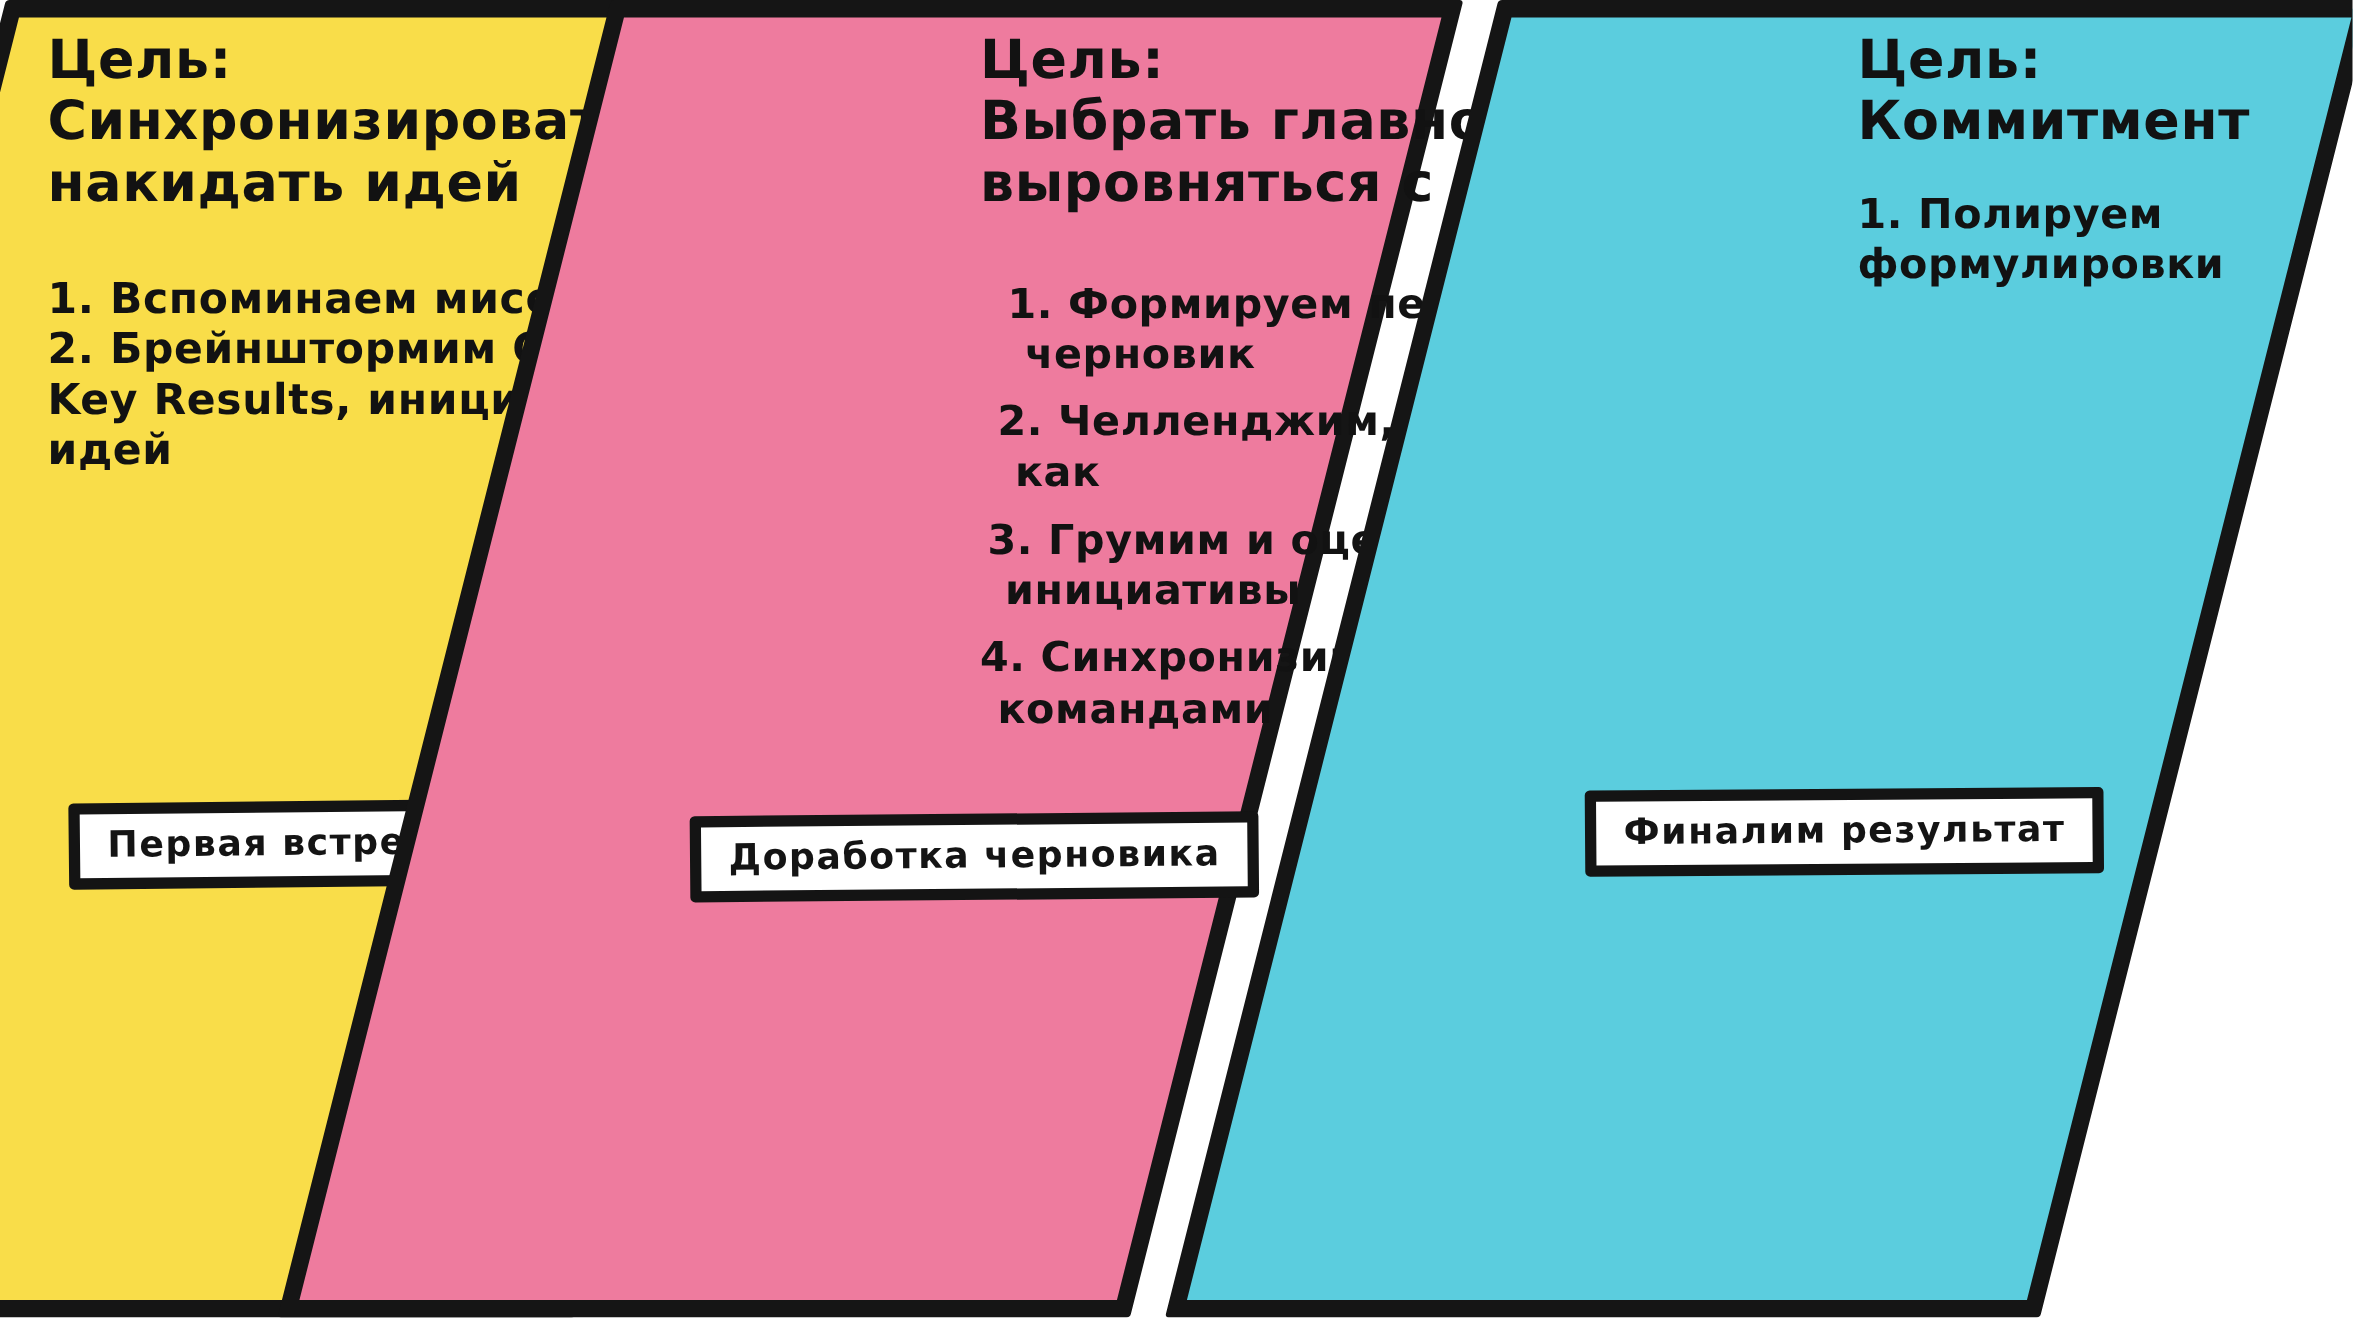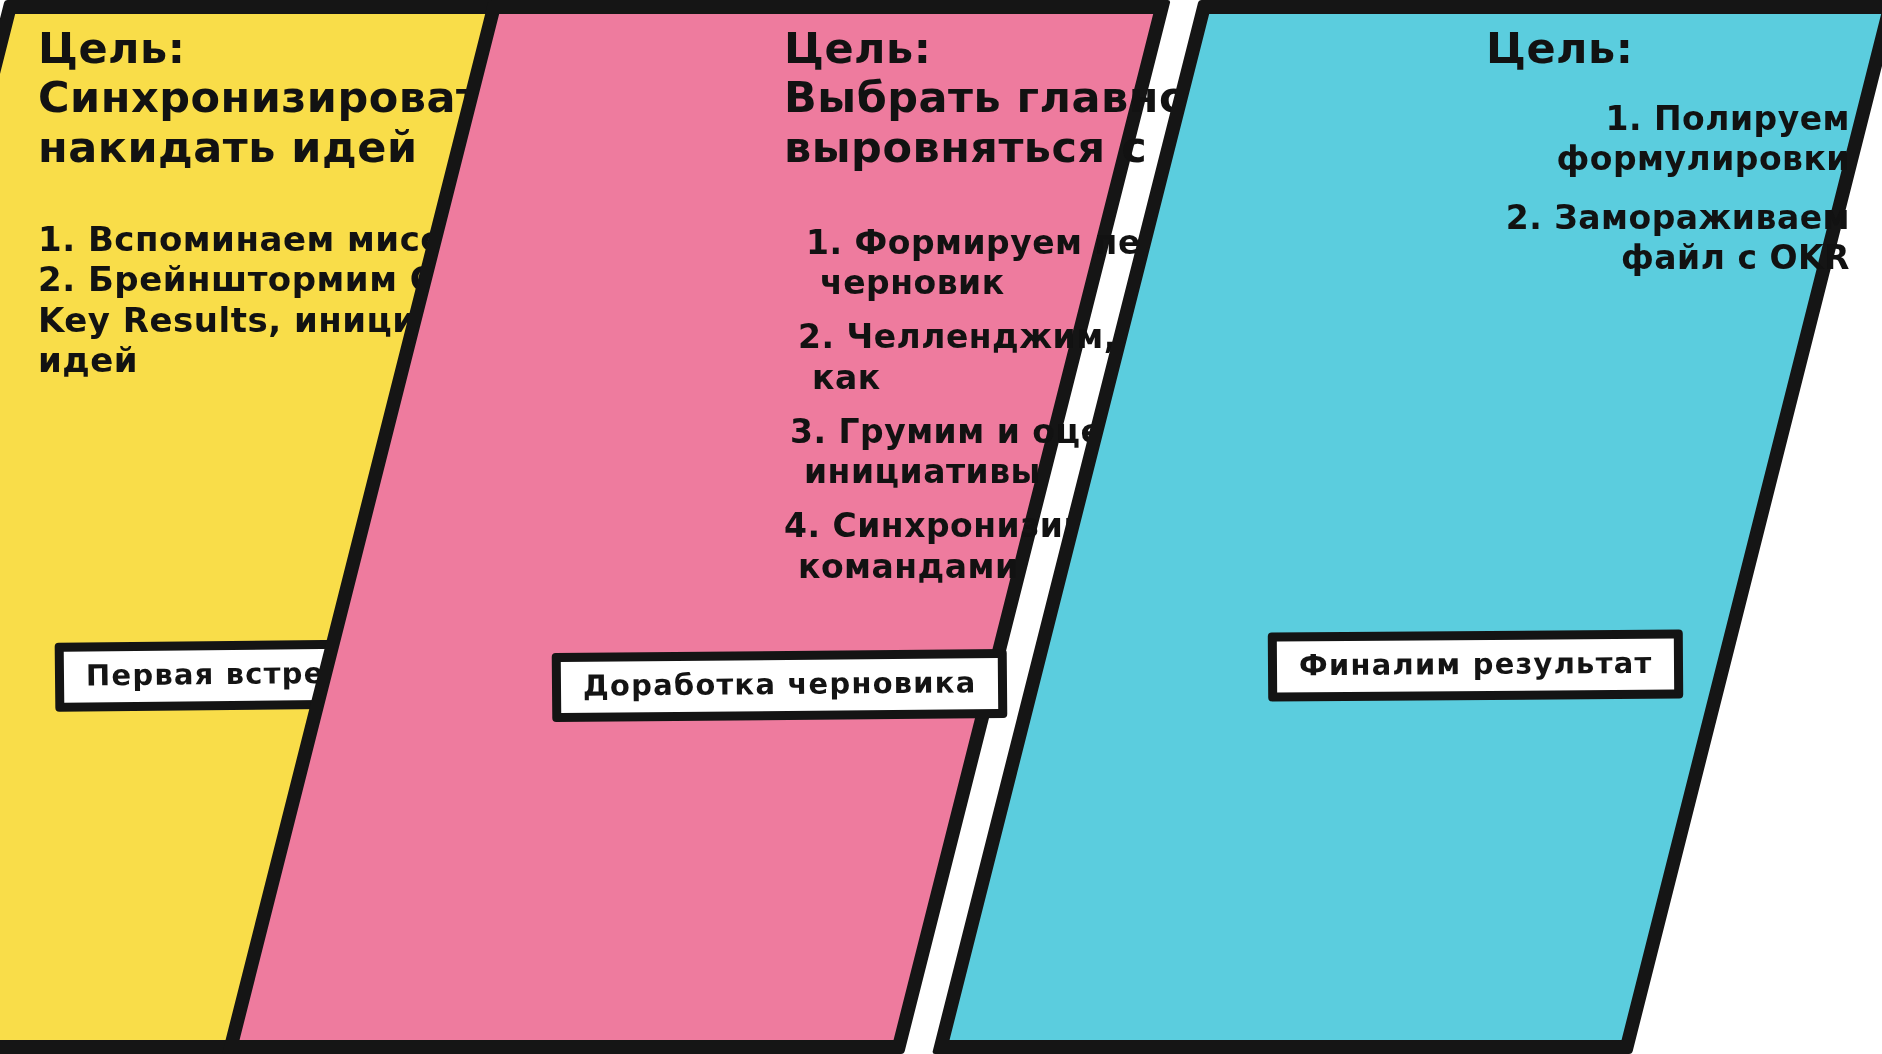--- a/index.html
+++ b/index.html
@@ -101,21 +101,21 @@
   .yellow-steps { margin-top: 46px; }
   .yellow-steps .step { font-size: 34px; line-height: 1.19; margin-bottom: 0; }
 
   .pink-steps { margin-top: 50px; }
   .pink-steps .step { font-size: 33px; line-height: 1.22; margin-bottom: 14px; padding-left: 14px; text-indent: -14px; }
   .pink-steps .step:nth-child(1) { margin-left: 22px; }
   .pink-steps .step:nth-child(2) { margin-left: 14px; }
   .pink-steps .step:nth-child(3) { margin-left: 6px; }
   .pink-steps .step:nth-child(4) { margin-left: 0px; }
 
-  .cyan-steps { margin-top: 28px; text-align: right; }
+  .cyan-steps { margin-top: 28px; }
   .cyan-steps .step { font-size: 33px; line-height: 1.2; margin-bottom: 20px; }
 
   
   .badge {
     position: absolute;
     background: #ffffff;
     border: 9px solid #141414;
     border-radius: 4px;
     padding: 10px 22px 12px 22px;
     box-sizing: border-box;
@@ -183,24 +183,24 @@
     <span class="badge-text">Доработка черновика</span>
   </div>
 
   <div class="panel panel-cyan" style="background: rgb(91, 205, 222);">
     <div class="panel-inner"></div>
   </div>
 
   <div class="content content-cyan">
     <div class="heading">
       <div class="goal-label">Цель:</div>
+      <div class="goal-text">Коммитмент</div>
     </div>
     <ul class="steps cyan-steps">
       <li class="step">1. Полируем формулировки</li>
-      <li class="step">2. Замораживаем файл с OKR</li>
     </ul>
   </div>
 
   <div class="badge badge-cyan">
     <span class="badge-text">Финалим результат</span>
   </div>
 
 </div>
 
 </body></html>

